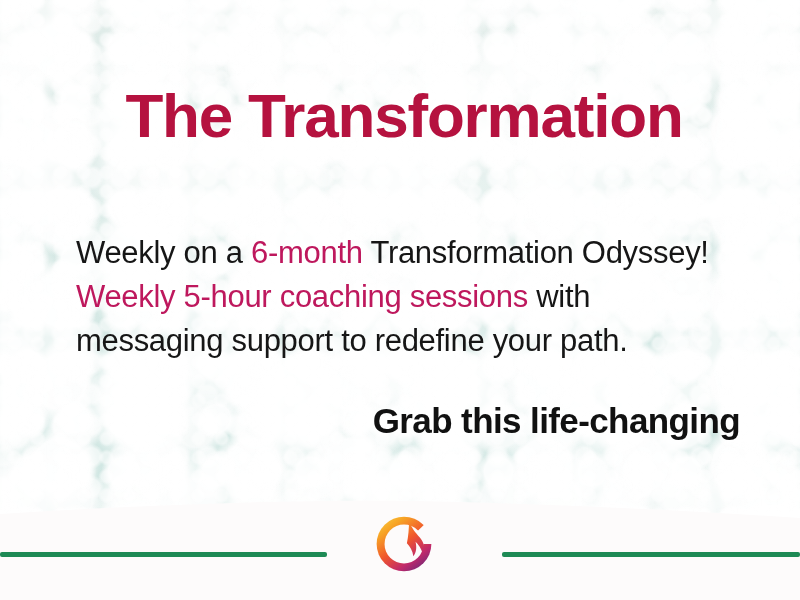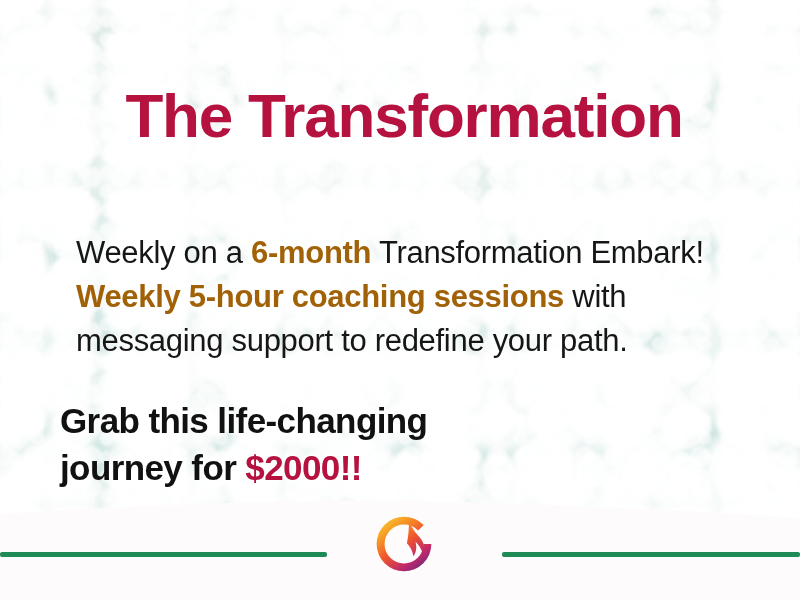--- a/index.html
+++ b/index.html
@@ -101,30 +101,30 @@
     position: absolute;
     top: 200px;
     left: 76px;
     width: 648px;
     color: #161616;
     font-size: 31px;
     line-height: 1.42;
     letter-spacing: -0.3px;
   }
   .hl {
-    color: #a16207;
-    font-weight: bold;
+    color: #be185d;
+    font-weight: normal;
   }
 
   .cta {
     position: absolute;
     top: 398px;
     left: 0;
     right: 0;
-    text-align: left;
+    text-align: right;
     color: #111111;
     font-size: 35px;
     font-weight: bold;
     line-height: 1.33;
     letter-spacing: -0.6px;
     padding: 0 60px;
     box-sizing: border-box;
   }
   .cta-line { display: block; }
   .price { color: #b5123f; }
@@ -182,25 +182,24 @@
   <div class="blob" style="left:660px; top:430px; width:26px; height:21px;"></div>
   <div class="blob" style="left:250px; top:470px; width:18px; height:15px;"></div>
   <div class="blob" style="left:540px; top:150px; width:19px; height:16px;"></div>
 
   <div class="content">
 
     <h1 class="title">
       <span class="title-line">The Transformation</span>
     </h1>
 
-    <p class="body-copy"><span>Weekly on a </span><span class="hl">6-month</span><span> Transformation Embark! </span><span class="hl">Weekly 5-hour coaching sessions</span><span> with messaging support to redefine your path.</span></p>
+    <p class="body-copy"><span>Weekly on a </span><span class="hl">6-month</span><span> Transformation Odyssey! </span><span class="hl">Weekly 5-hour coaching sessions</span><span> with messaging support to redefine your path.</span></p>
 
     <div class="cta">
       <span class="cta-line">Grab this life-changing</span>
-      <span class="cta-line"><span>journey for </span><span class="price">$2000!!</span></span>
     </div>
   </div>
 
   <div class="footer">
     <svg class="footer-shape" viewBox="0 0 800 100" preserveAspectRatio="none">
       <path d="M0,14 C160,4 320,-2 460,2 C600,6 710,12 800,18 L800,100 L0,100 Z" fill="#fdfbfb"></path>
     </svg>
 
     <div class="rule rule-left"></div>
     <div class="rule rule-right"></div>

